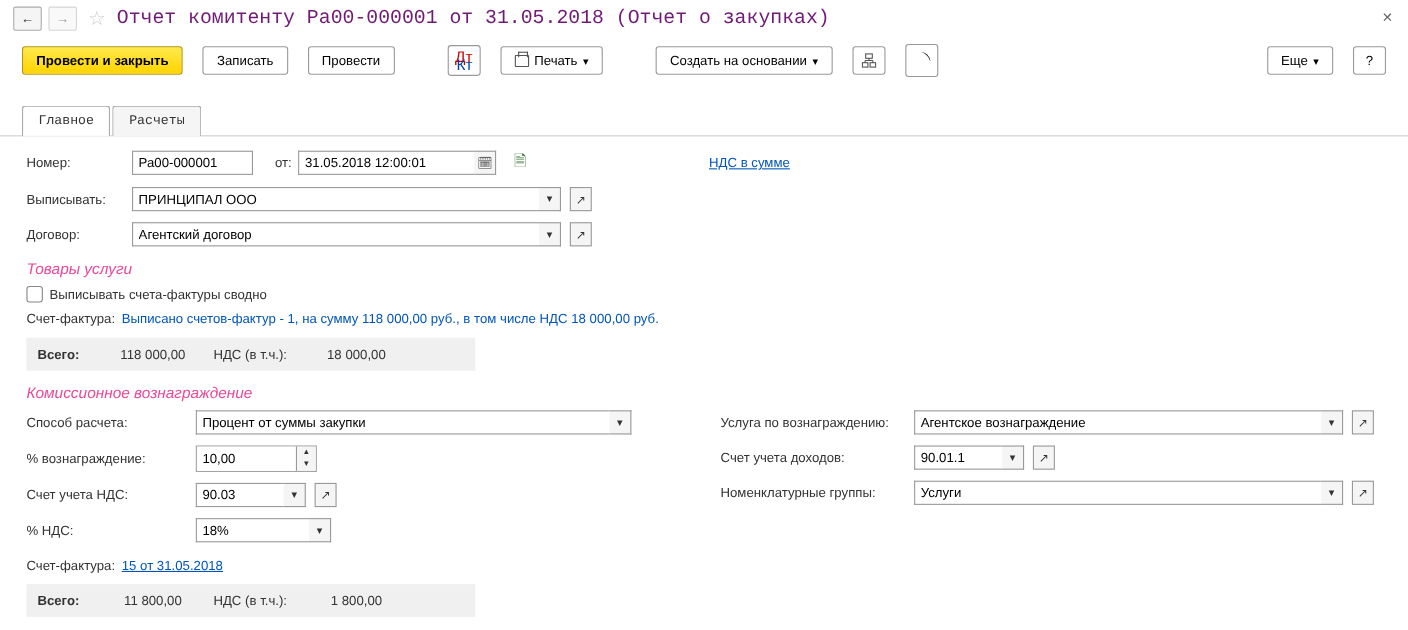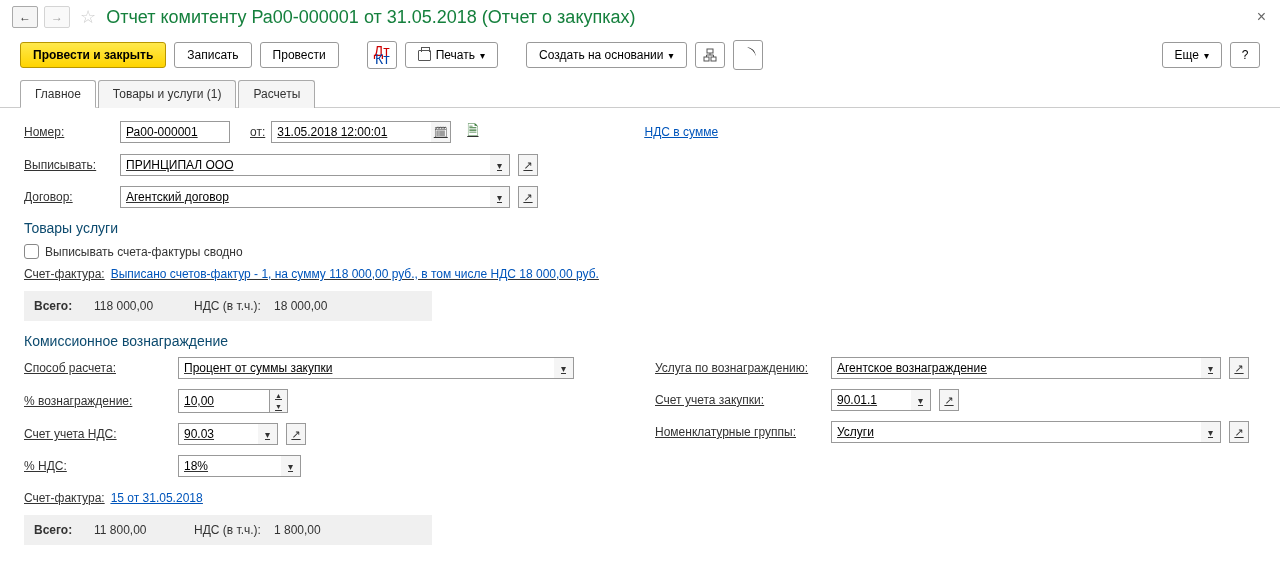--- a/index.html
+++ b/index.html
@@ -2,51 +2,51 @@
 <html><head>
 <meta charset="utf-8">
 <style>
 * { box-sizing: border-box; margin: 0; padding: 0; }
 body { font-family: Arial, sans-serif; font-size: 12px; background: #fff; color: #333; }
 .container { width: 1280px; height: 573px; position: relative; }
 .header { display: flex; align-items: center; padding: 6px 12px; gap: 6px; }
 .nav-btn { width: 26px; height: 22px; border: 1px solid #aaa; background: #f5f5f5; display: flex; align-items: center; justify-content: center; cursor: pointer; border-radius: 2px; }
 .nav-btn.disabled { opacity: 0.5; }
 .star-icon { color: #ccc; font-size: 18px; margin: 0 4px; cursor: pointer; }
-.title { font-size: 18px; color: #15803d; }
+.title { font-size: 18px; color: #701a75; font-family: Liberation Mono, monospace; }
 .close-x { position: absolute; right: 14px; top: 8px; font-size: 16px; color: #666; cursor: pointer; }
-.toolbar { display: flex; align-items: center; padding: 6px 20px; gap: 8px; }
+.toolbar { display: flex; align-items: center; padding: 6px 20px; gap: 18px; }
 .btn { border: 1px solid #999; background: #fff; padding: 5px 12px; font-size: 12px; cursor: pointer; border-radius: 3px; display: flex; align-items: center; gap: 5px; }
 .btn-primary { background: linear-gradient(#ffe94d, #ffd400); border-color: #b89600; font-weight: bold; }
 .btn-icon { width: 30px; padding: 5px 4px; justify-content: center; }
 .toolbar-spacer { flex: 1; }
-.tabs { display: flex; padding: 0 20px; margin-top: 3px; border-bottom: 1px solid #ccc; }
+.tabs { display: flex; padding: 0 20px; margin-top: 19px; border-bottom: 1px solid #ccc; font-family: Liberation Mono, monospace; }
 .tab { padding: 6px 14px; border: 1px solid #aaa; background: #f5f5f5; cursor: pointer; border-bottom: none; margin-right: 2px; position: relative; top: 1px; border-radius: 3px 3px 0 0; }
 .tab.active { background: #fff; border-bottom: 1px solid #fff; }
 .content { padding: 12px 24px; }
-.row { display: flex; align-items: center; margin-bottom: 10px; gap: 6px; text-decoration: underline; }
+.row { display: flex; align-items: center; margin-bottom: 10px; gap: 6px; }
 .lbl { flex-shrink: 0; }
 .lbl-90 { width: 90px; }
 .lbl-148 { width: 148px; }
 .lbl-170 { width: 170px; }
 .input { border: 1px solid #999; padding: 3px 5px; font-size: 12px; background: #fff; height: 22px; }
 .input-wrap { display: flex; }
 .input-wrap .input { border-right: none; }
 .mini-btn { width: 20px; height: 22px; border: 1px solid #999; background: #f5f5f5; display: flex; align-items: center; justify-content: center; cursor: pointer; font-size: 11px; }
 .cal-btn { border-left: none; }
 .ext-btn { margin-left: 2px; }
 .link { color: #0055bb; text-decoration: underline; cursor: pointer; }
-.section-title { color: #0c4a6e; font-size: 14px; margin: 12px 0 8px 0; }
+.section-title { color: #ec4899; font-size: 14px; margin: 12px 0 8px 0; font-style: italic; }
 .checkbox-row { display: flex; align-items: center; gap: 6px; margin-bottom: 8px; }
 .checkbox { width: 15px; height: 15px; border: 1px solid #888; cursor: pointer; border-radius: 3px; }
 .totals-bar { background: #f0f0f0; padding: 8px 10px; display: flex; align-items: center; margin-top: 8px; width: 408px; }
 .totals-bar .tot-lbl { width: 60px; font-weight: bold; }
-.totals-bar .tot-val { width: 100px; text-align: left; padding-right: 10px; }
+.totals-bar .tot-val { width: 100px; text-align: center; padding-right: 10px; }
 .totals-bar .vat-lbl { width: 80px; }
-.totals-bar .vat-val { width: 100px; text-align: left; }
+.totals-bar .vat-val { width: 100px; text-align: center; }
 .two-col { display: flex; gap: 30px; }
 .col { flex: 1; }
 .spinner-wrap { display: flex; border: 1px solid #999; }
 .spinner-wrap .input { border: none; }
 .spinner-btns { width: 18px; display: flex; flex-direction: column; border-left: 1px solid #999; }
 .spinner-btns div { flex: 1; display: flex; align-items: center; justify-content: center; font-size: 7px; cursor: pointer; background: #f5f5f5; }
 .dd-arrow::after { content: "▾"; font-size: 10px; }
 .dtkt { font-size: 14px; line-height: 8px; text-align: right; }
 .dtkt .d { color: #cc0000; }
 .dtkt .k { color: #0044aa; }
@@ -101,21 +101,20 @@
     <div class="toolbar-spacer"></div>
     <button class="btn">
         <span>Еще</span>
         <span class="dd-arrow"></span>
       </button>
     <button class="btn btn-icon">?</button>
   </div>
 
   <div class="tabs">
     <div class="tab active">Главное</div>
-    <div class="tab">Товары и услуги (1)</div>
     <div class="tab">Расчеты</div>
   </div>
 
   <div class="content">
     <div class="row">
       <span class="lbl lbl-90">Номер:</span>
       <input class="input" style="width: 110px;" value="Ра00-000001">
       <span class="lbl" style="margin-left:14px">от:</span>
       <div class="input-wrap">
         <input class="input" style="width: 160px;" value="31.05.2018 12:00:01">
@@ -200,21 +199,21 @@
       <div class="col">
         <div class="row">
           <span class="lbl lbl-170">Услуга по вознаграждению:</span>
           <div class="input-wrap">
             <input class="input" style="width: 370px;" value="Агентское вознаграждение">
             <div class="mini-btn cal-btn dd-arrow"></div>
           </div>
           <div class="mini-btn ext-btn">↗</div>
         </div>
         <div class="row">
-          <span class="lbl lbl-170">Счет учета закупки:</span>
+          <span class="lbl lbl-170">Счет учета доходов:</span>
           <div class="input-wrap">
             <input class="input" style="width: 80px;" value="90.01.1">
             <div class="mini-btn cal-btn dd-arrow"></div>
           </div>
           <div class="mini-btn ext-btn">↗</div>
         </div>
         <div class="row">
           <span class="lbl lbl-170">Номенклатурные группы:</span>
           <div class="input-wrap">
             <input class="input" style="width: 370px;" value="Услуги">

